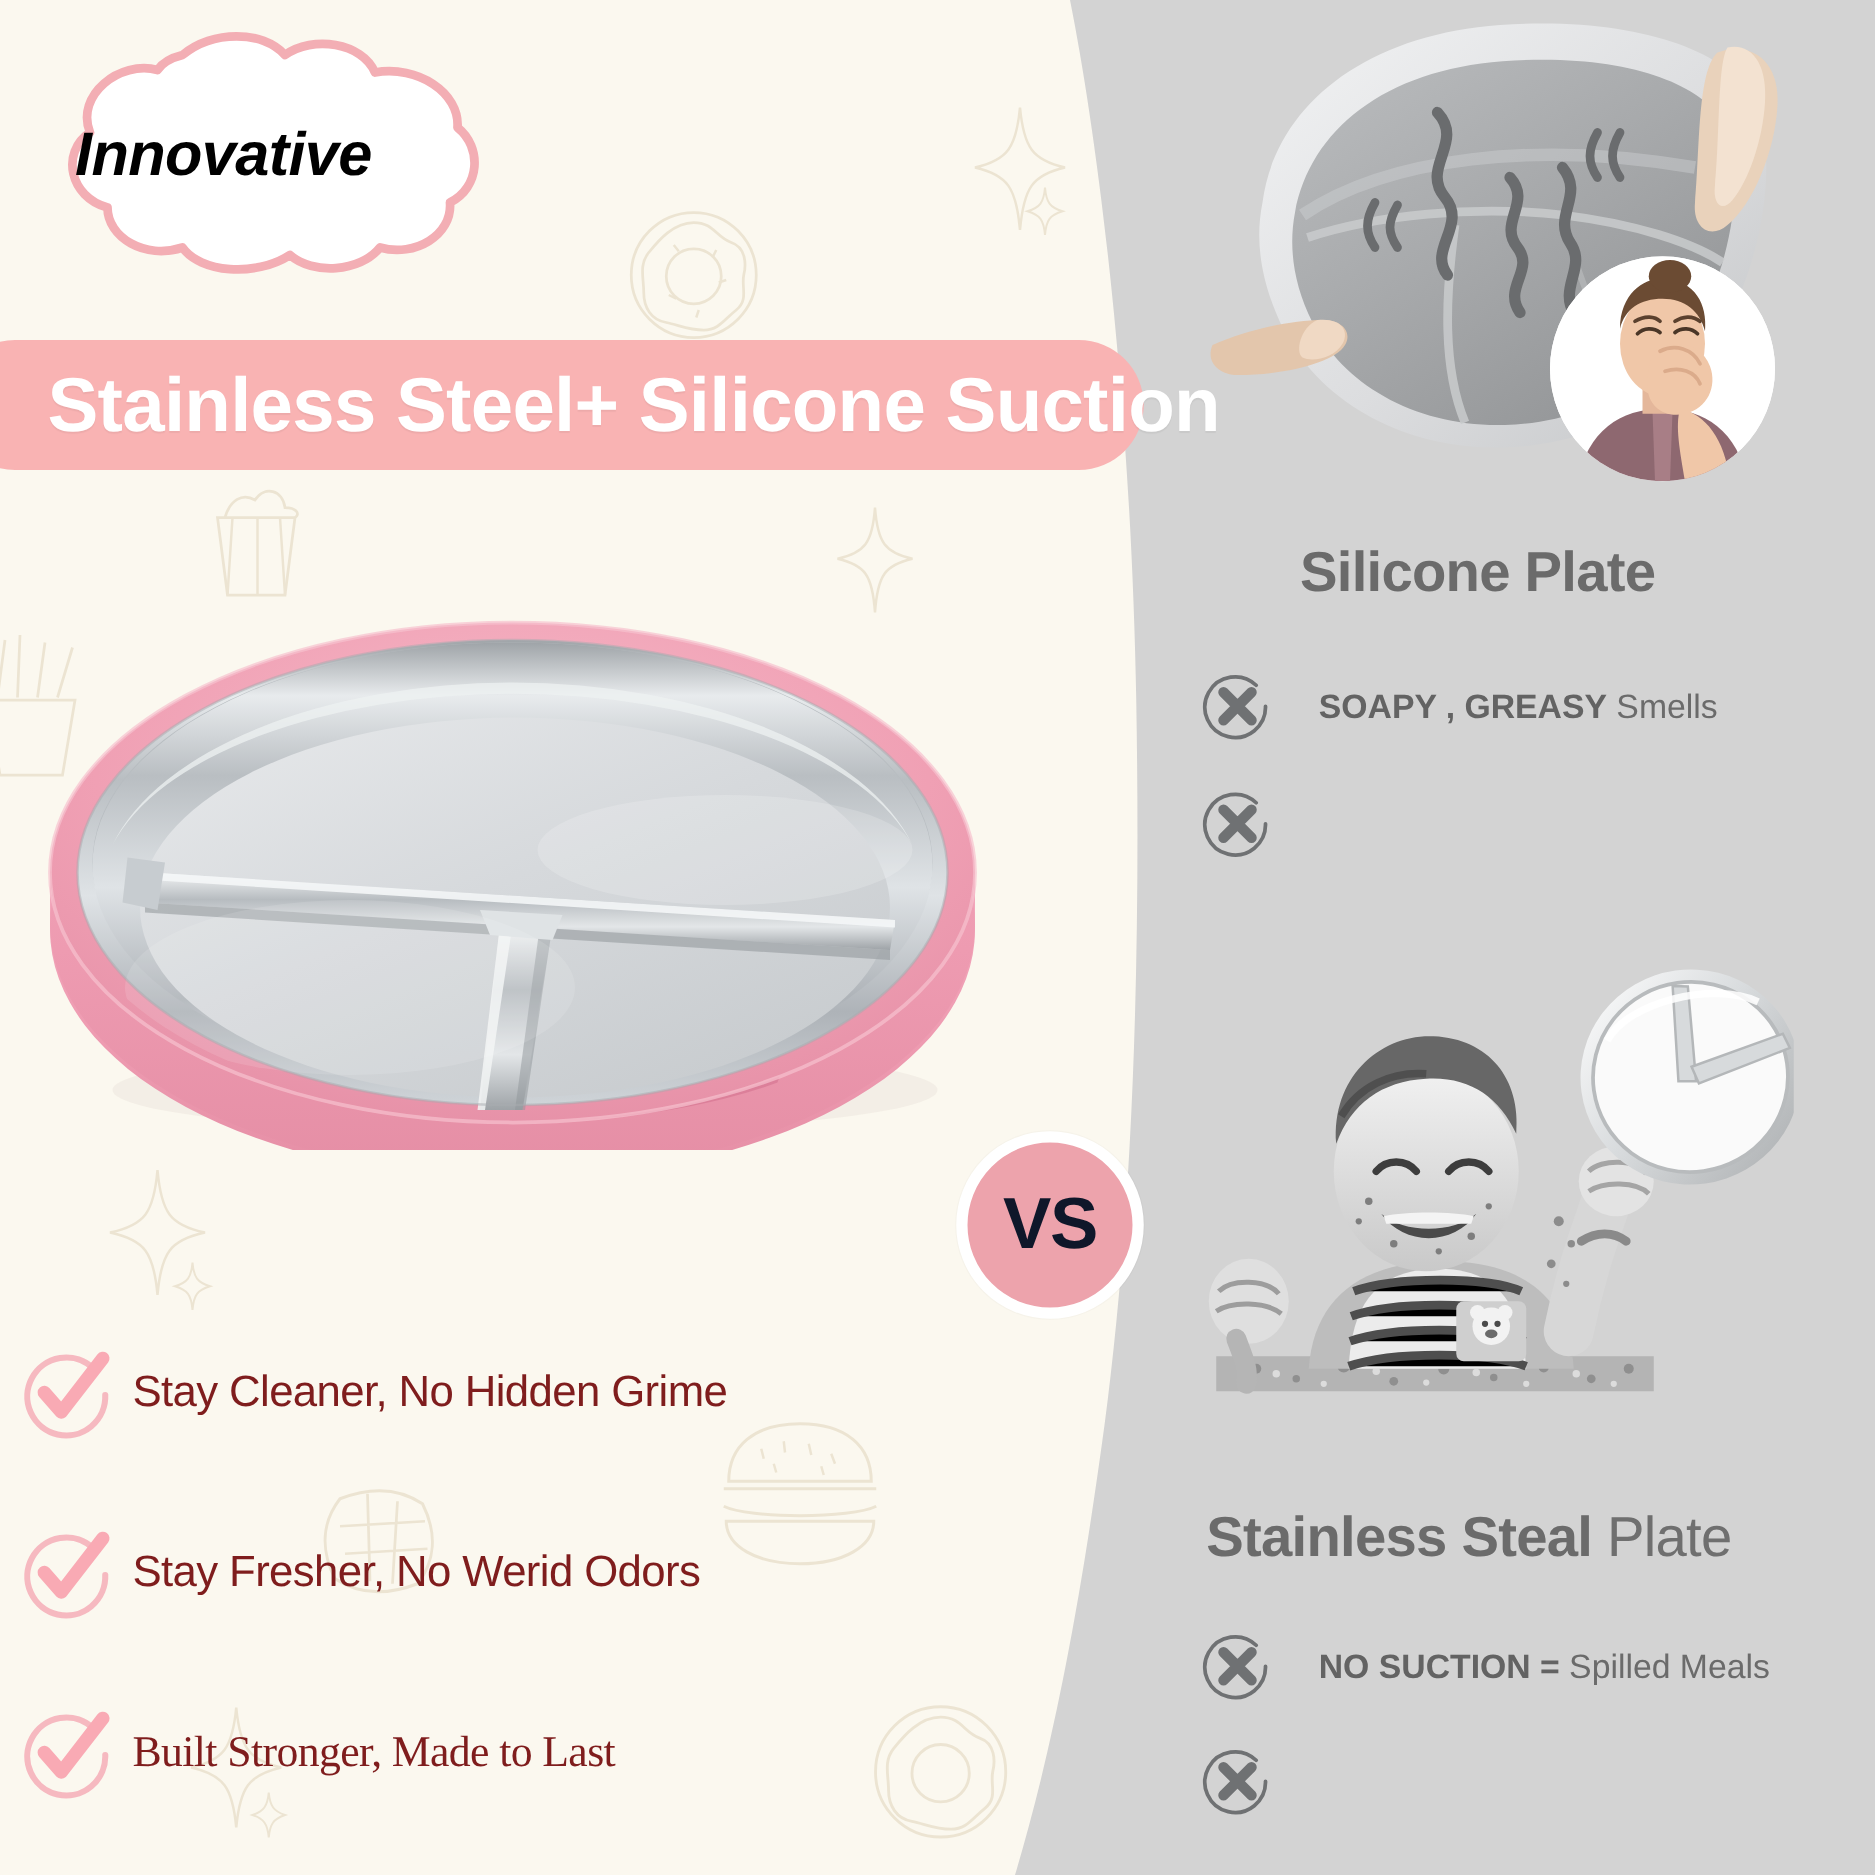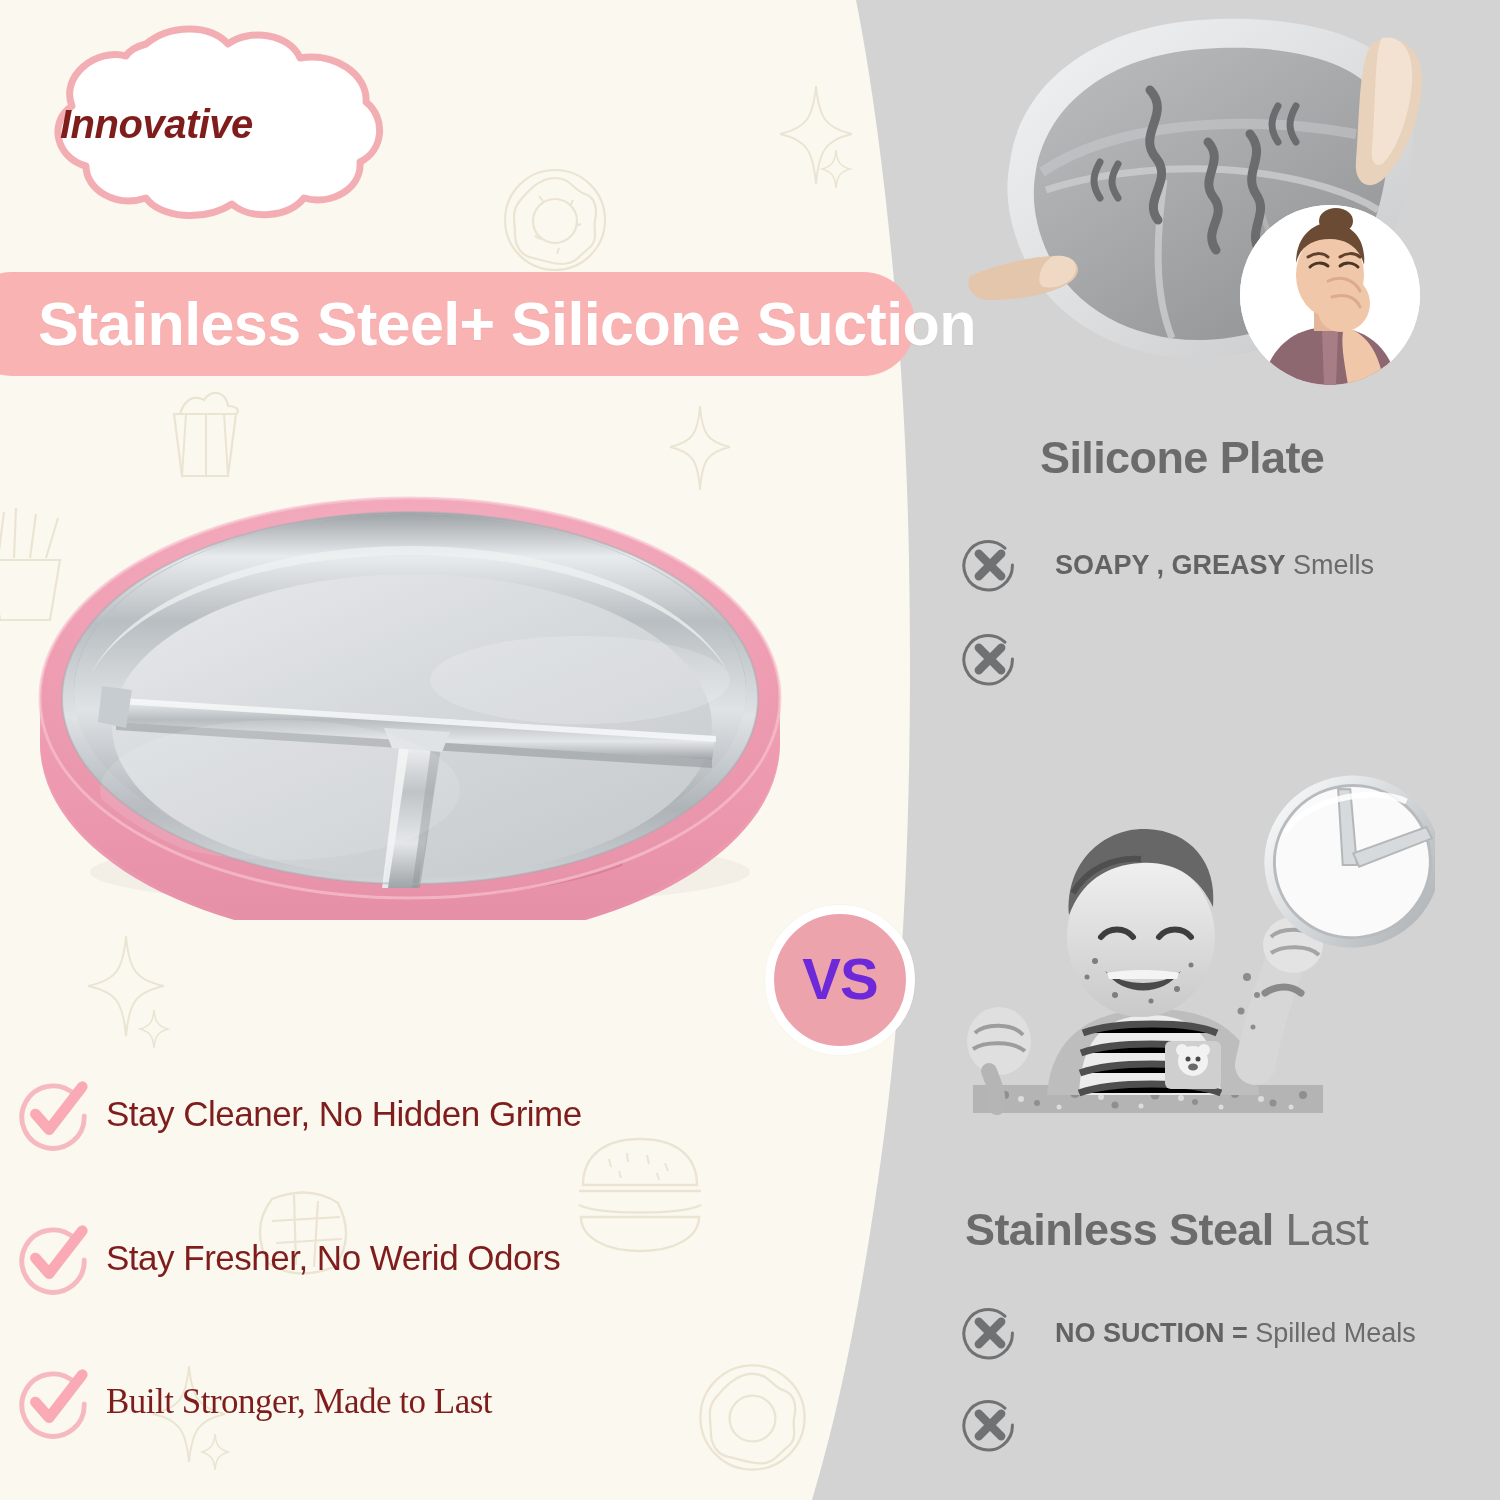--- a/index.html
+++ b/index.html
@@ -35,21 +35,21 @@
   }
 
   
   .cloud-wrap{
     position:absolute;left:38px;top:22px;width:360px;height:200px;
   }
   .cloud-text{
     position:absolute;left:0;top:0;width:360px;height:200px;
     display:flex;flex-direction:column;align-items:center;justify-content:center;
     font-style:italic;font-weight:bold;
-    font-size:40px;line-height:1.18;color:#7f1d1d;
+    font-size:49px;line-height:1.18;color:#000000;
     letter-spacing:-0.5px;
     text-align:left;
     box-sizing:border-box;
     padding-left:22px;padding-top:6px;
   }
   .cloud-text span{display:block;width:100%;}
 
   
   .banner{
     position:absolute;left:-40px;top:272px;
@@ -77,21 +77,21 @@
   .vs-badge{
     position:absolute;left:765px;top:905px;
     width:150px;height:150px;border-radius:50%;
     background:#eda3ac;
     border:9px solid #ffffff;
     box-sizing:border-box;
     display:flex;align-items:center;justify-content:center;
     box-shadow:0 0 0 1px rgba(0,0,0,.02);
   }
   .vs-badge span{
-    color:#6d28d9;font-weight:bold;font-size:58px;letter-spacing:-1px;
+    color:#0f172a;font-weight:bold;font-size:58px;letter-spacing:-1px;
     transform:translateY(-2px);
   }
 
   
   .benefits{
     position:absolute;left:14px;top:1058px;width:810px;
   }
   .benefit-row{
     display:flex;align-items:center;
     height:112px;
@@ -535,21 +535,21 @@
         <circle cx="292" cy="212" r="4"></circle>
           <circle cx="302" cy="230" r="3"></circle>
         <circle cx="286" cy="246" r="3.5"></circle>
           <circle cx="298" cy="262" r="2.5"></circle>
       </g>
     </svg>
   </div>
 
   <div class="right-heading" id="steel-heading">
     <span>Stainless Steal</span>
-    <span class="hd-light">Last</span>
+    <span class="hd-light">Plate</span>
   </div>
 
   <div class="con-row" id="con-3">
     <svg class="x-icon" viewBox="0 0 60 60">
       <path d="M46 12 a26 26 0 1 0 8 18" fill="none" stroke="#6f7173" stroke-width="3.2" stroke-linecap="round"></path>
       <path d="M18 18 L42 42 M42 18 L18 42" stroke="#6f7173" stroke-width="9" stroke-linecap="round"></path>
     </svg>
     <div class="con-label">
       <b>NO SUCTION =</b> 
       <span>Spilled Meals</span>

